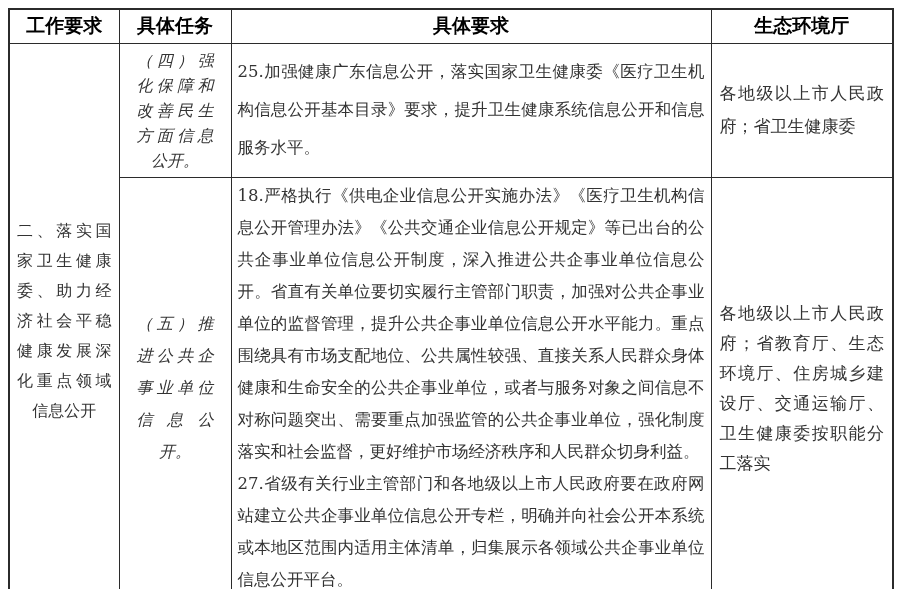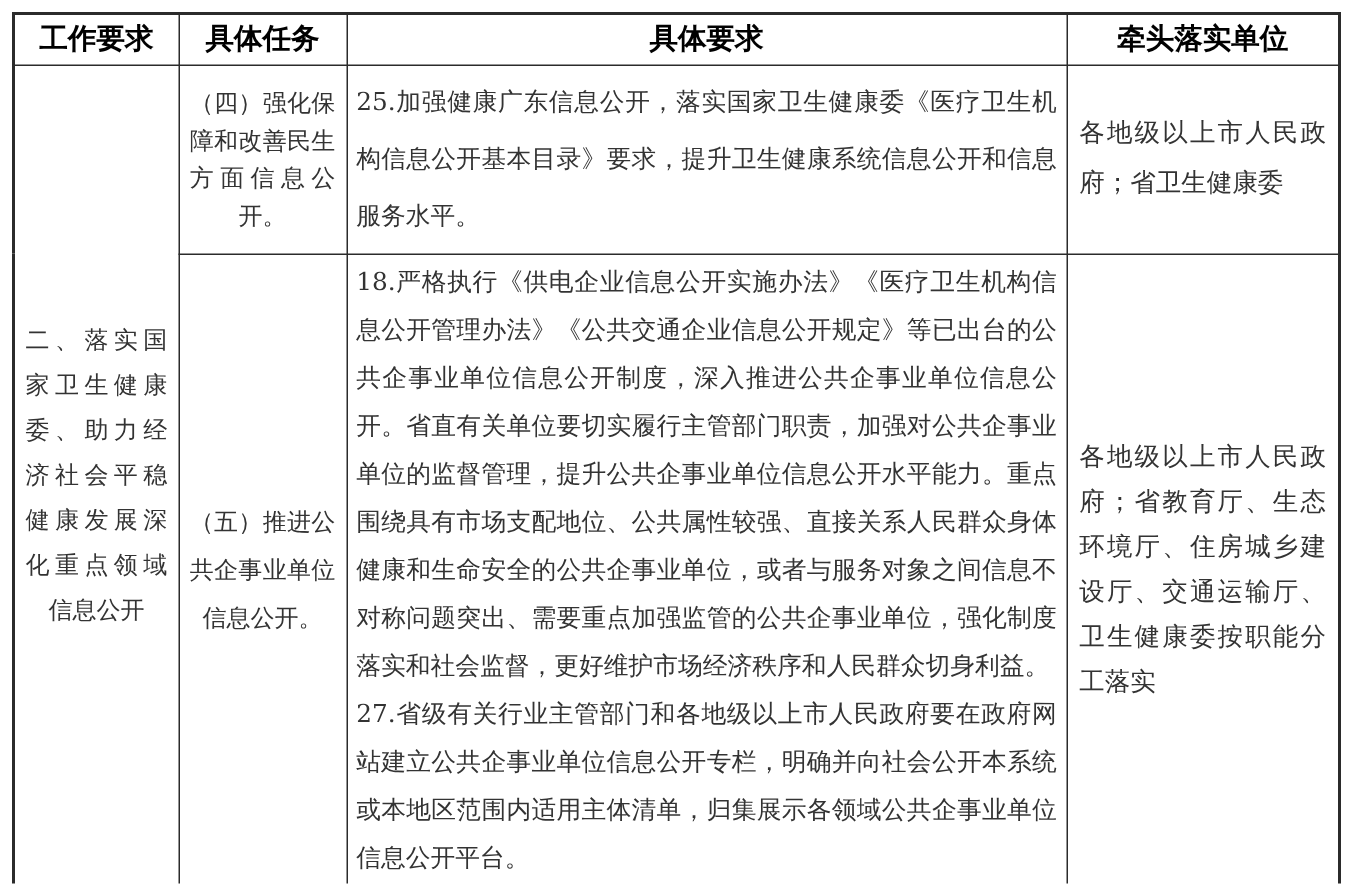--- a/index.html
+++ b/index.html
@@ -57,21 +57,22 @@
     text-align-last: center;
     text-justify: inter-ideograph;
     padding: 4px 7px;
   }
   
   td.c2 {
     font-size: 16px;
     text-align: justify;
     text-align-last: center;
     text-justify: inter-ideograph;
-    padding: 4px 7px;
+    padding: 4px 17px;
+    font-style: italic;
   }
   td.c2.r1 { line-height: 25px; }
   td.c2.r2 { line-height: 32px; }
   
   td.c3 {
     font-size: 16.5px;
     text-align: justify;
     text-justify: inter-ideograph;
     padding: 2px 6px;
     vertical-align: middle;
@@ -99,21 +100,21 @@
       <col style="width:110px">
       <col style="width:112px">
       <col style="width:480px">
       <col style="width:182px">
     </colgroup>
     <thead>
       <tr class="header-row">
         <th>工作要求</th>
         <th>具体任务</th>
         <th>具体要求</th>
-        <th>牵头落实单位</th>
+        <th>生态环境厅</th>
       </tr>
     </thead>
     <tbody>
       <tr class="body-row-1">
         <td class="c1" rowspan="2">二、落实国家卫生健康委、助力经济社会平稳健康发展深化重点领域信息公开</td>
         <td class="c2 r1">（四）强化保障和改善民生方面信息公开。</td>
         <td class="c3 r1">
           <p>25.加强健康广东信息公开，落实国家卫生健康委《医疗卫生机构信息公开基本目录》要求，提升卫生健康系统信息公开和信息服务水平。</p>
         </td>
         <td class="c4 r1">各地级以上市人民政府；省卫生健康委</td>

